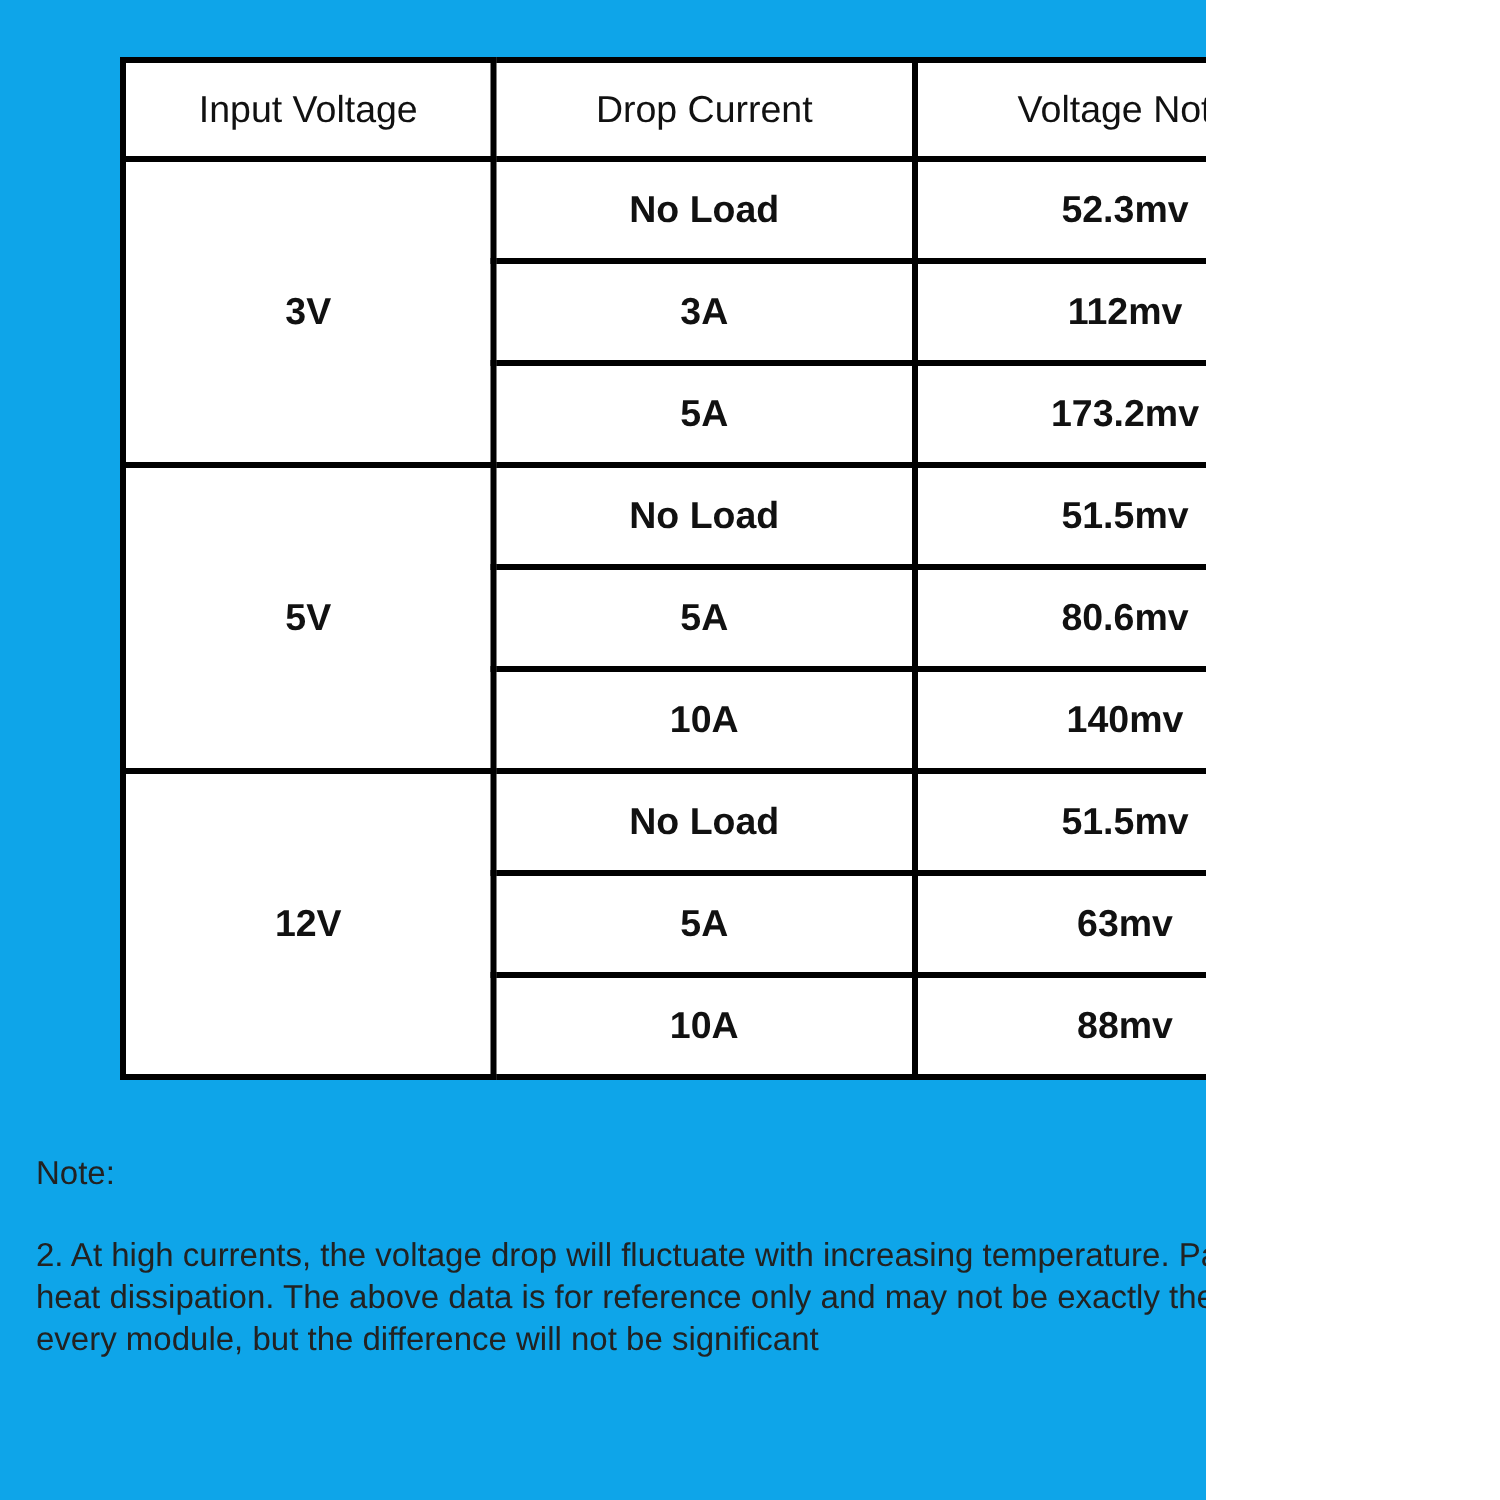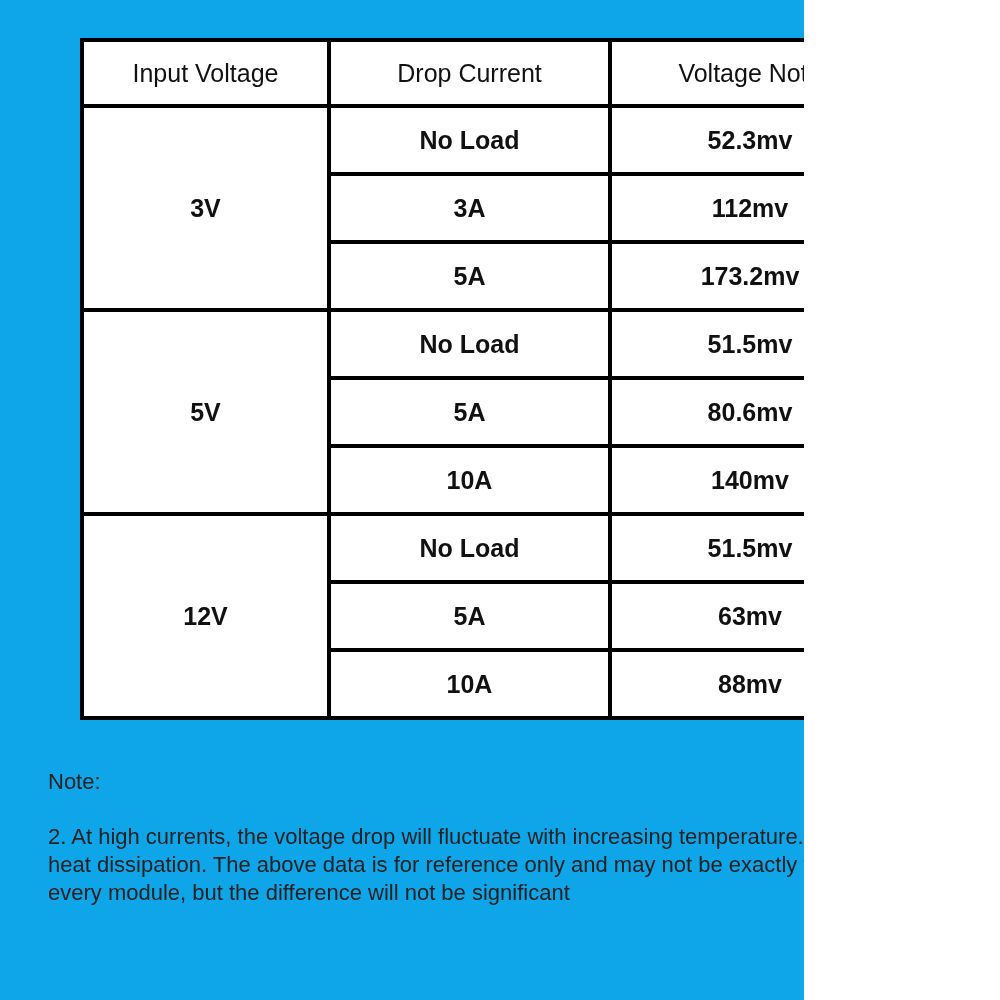--- a/index.html
+++ b/index.html
@@ -38,21 +38,21 @@
   }
   table.spec-table th {
     height: 66px;
     font-weight: 400;
   }
   table.spec-table td {
     height: 68px;
   }
   .notes {
     position: absolute;
-    left: 48px;
+    left: 24px;
     top: 768px;
     width: 928px;
     font-size: 22px;
     line-height: 28px;
     color: #222222;
   }
   .notes p { margin: 0; }
   .notes p.note-2 { margin-top: 27px; }
 </style>
 </head>

